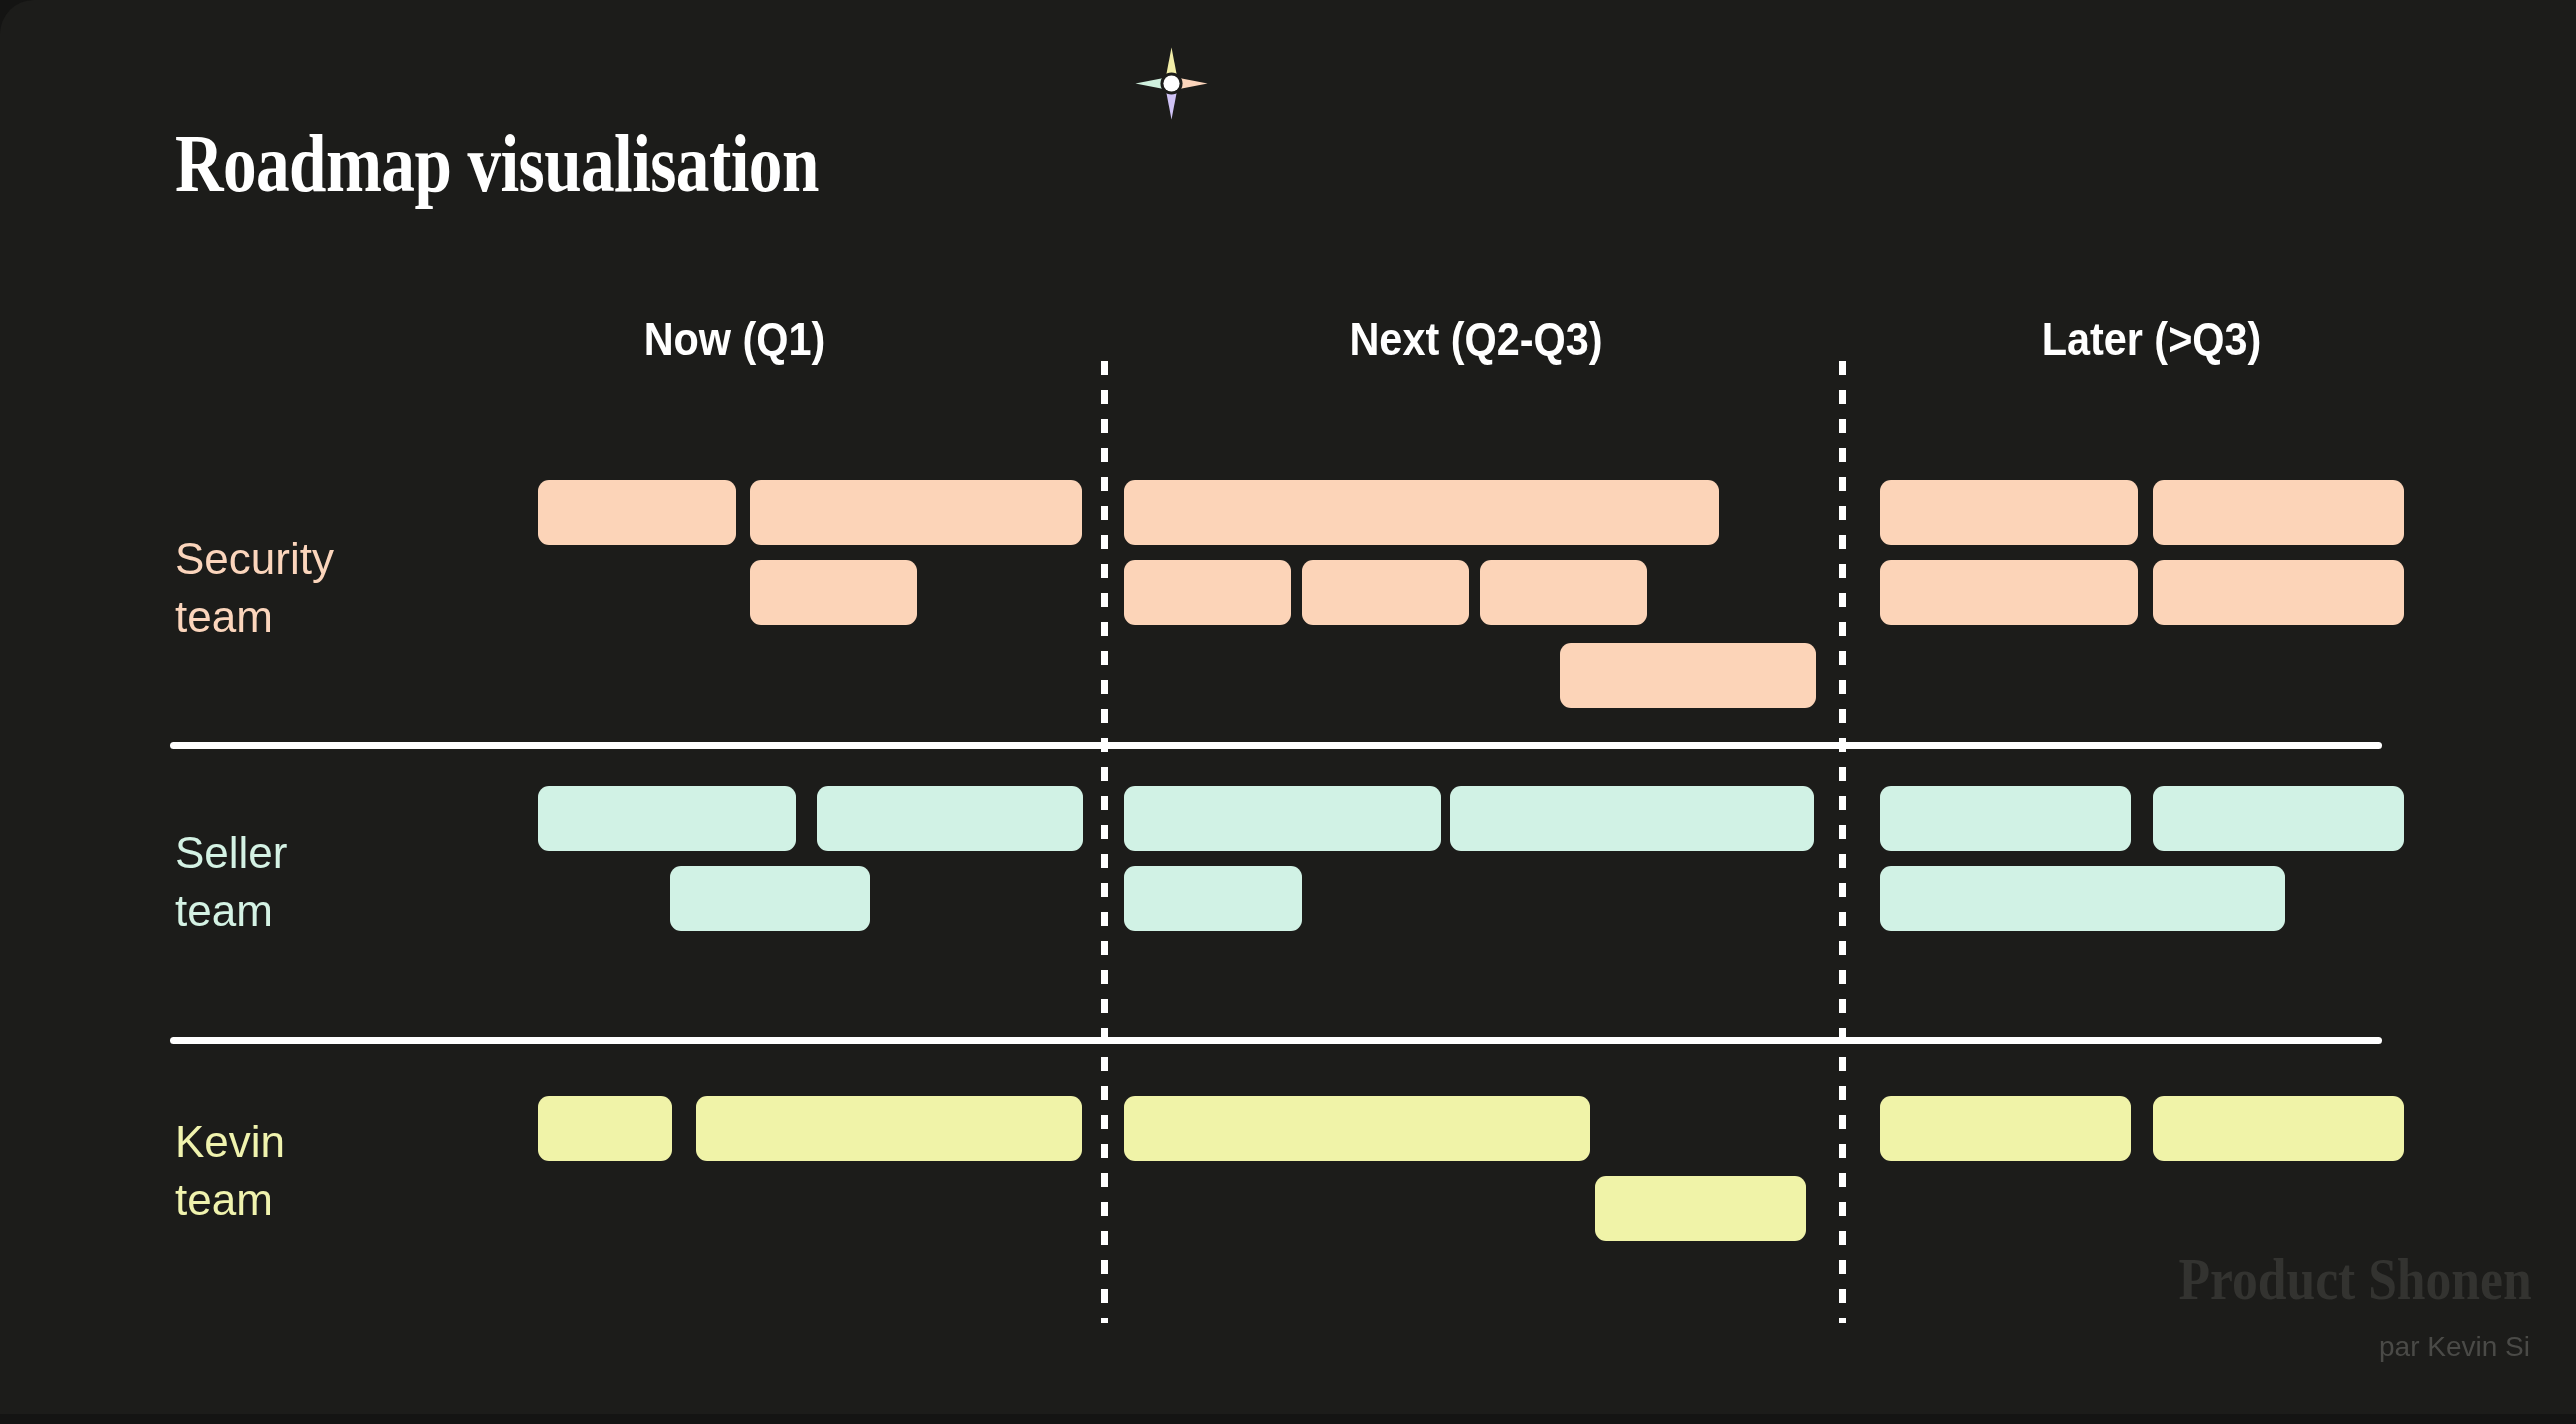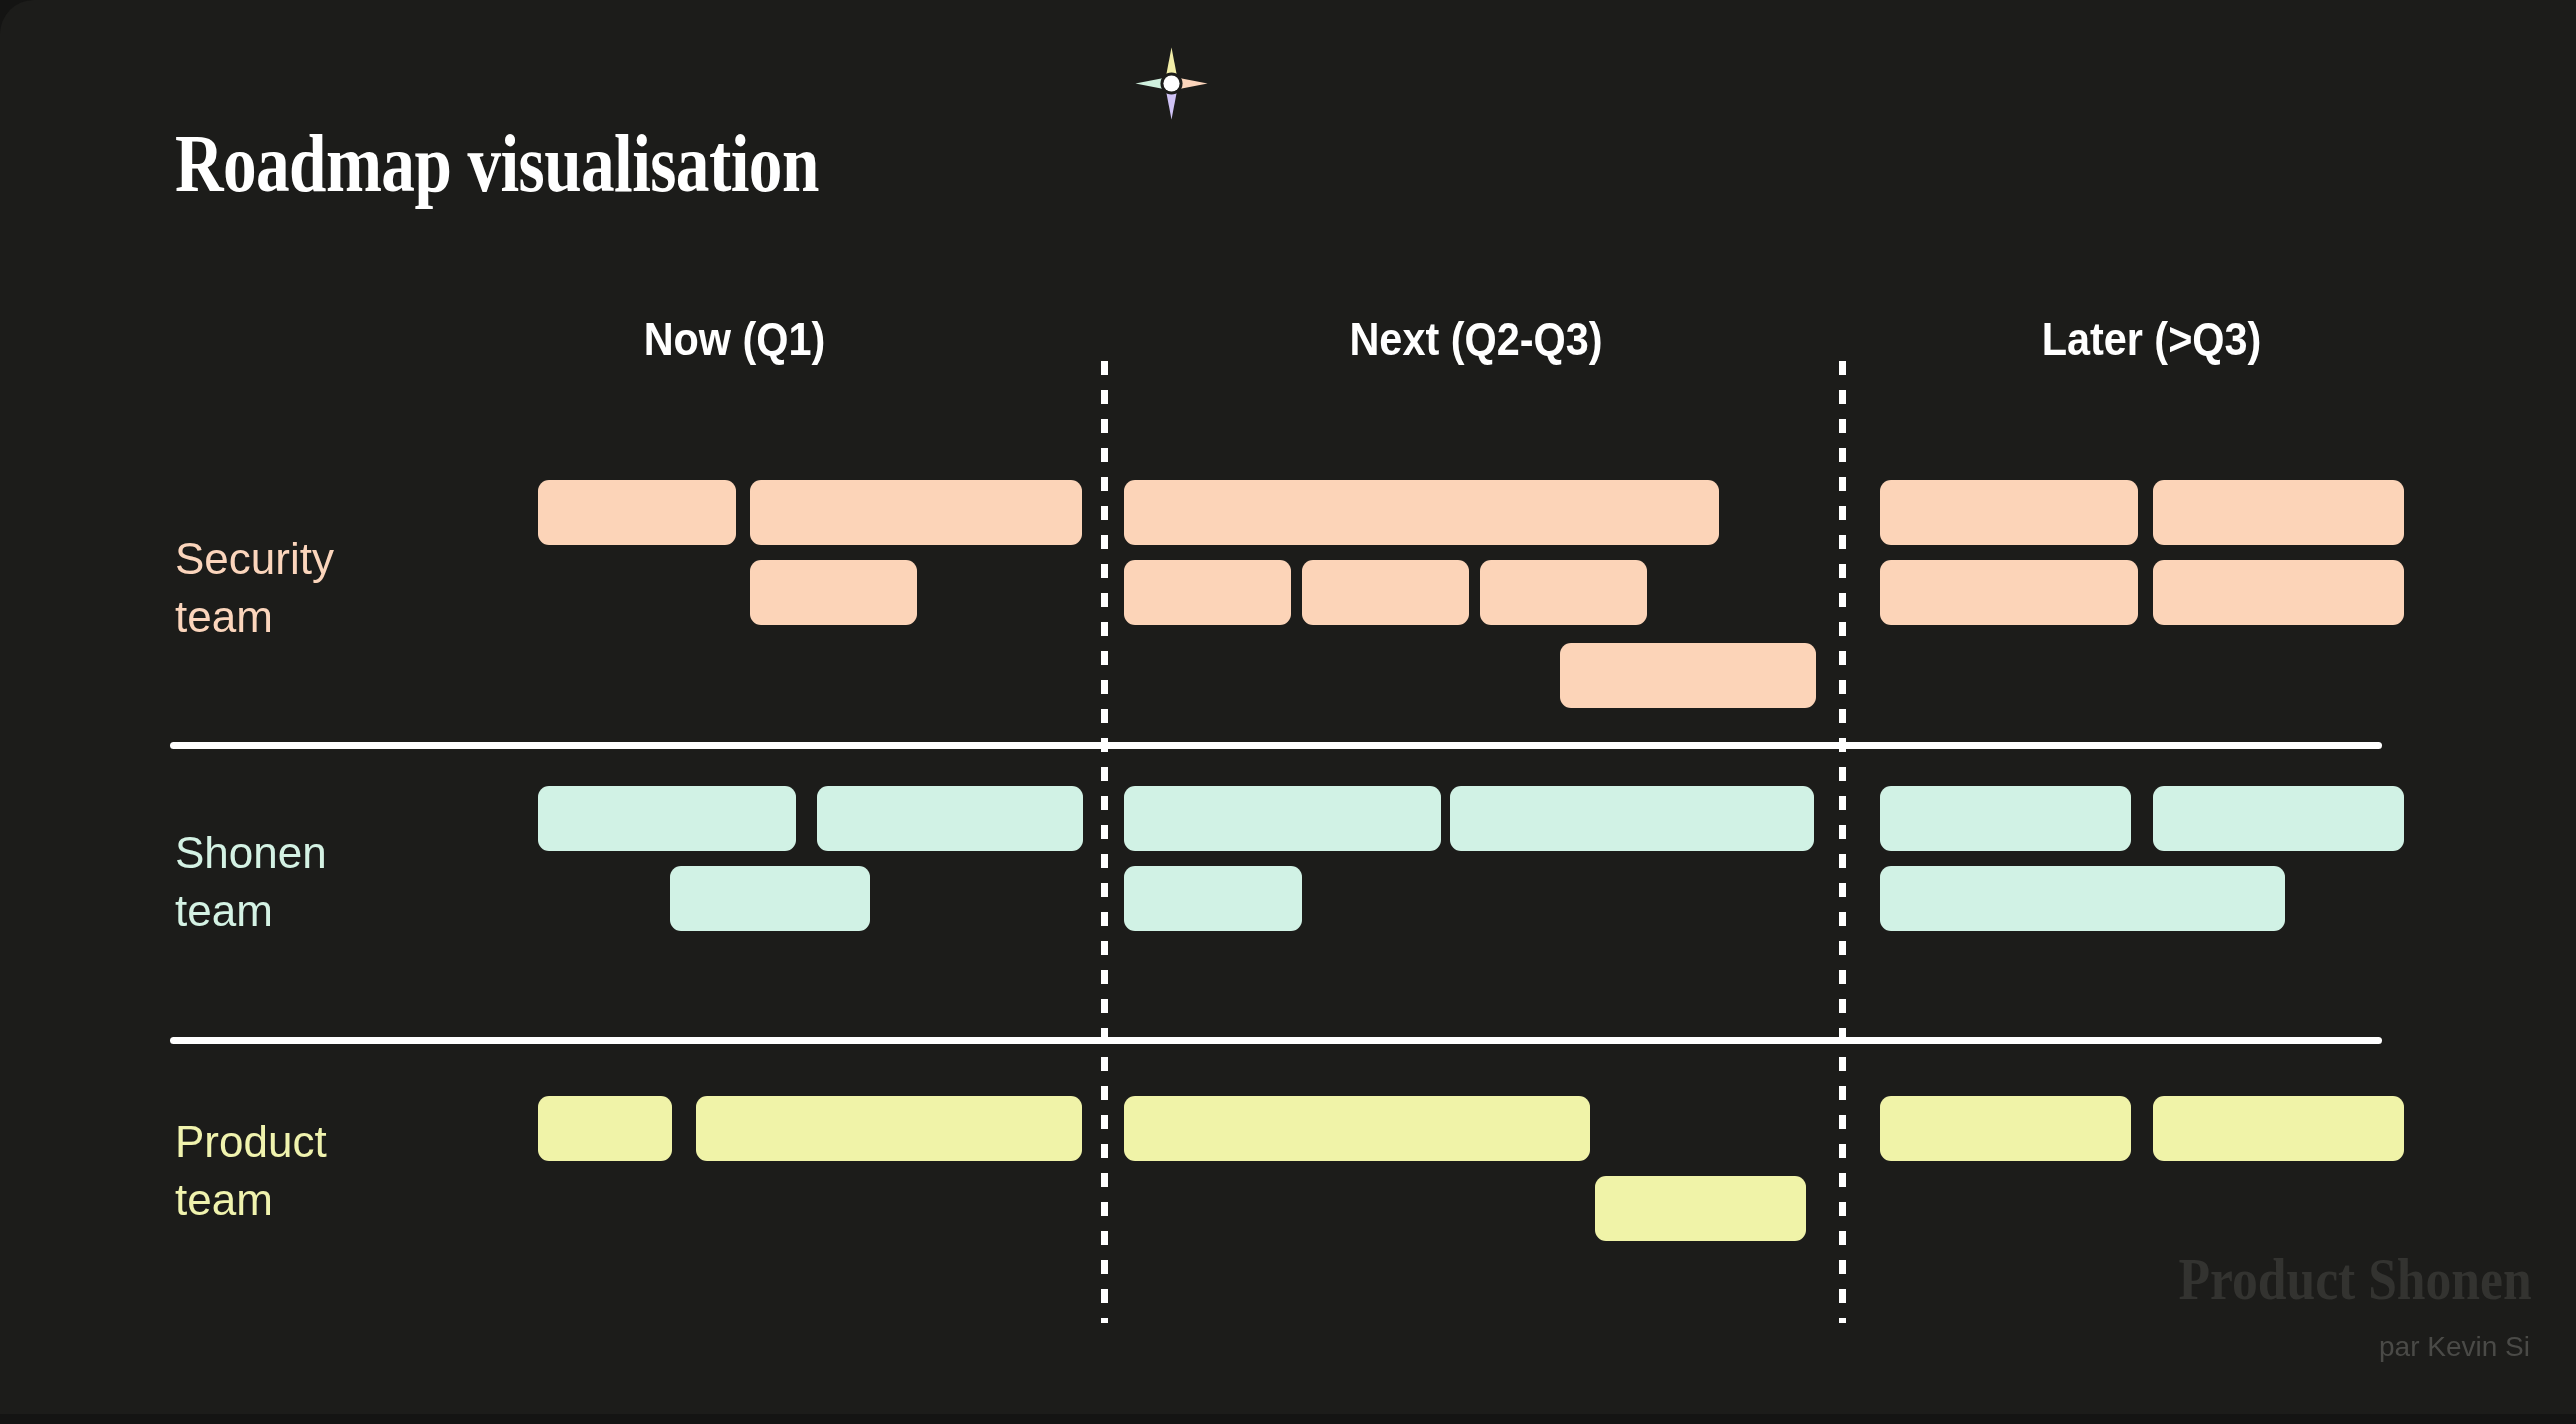--- a/index.html
+++ b/index.html
@@ -153,23 +153,23 @@
   <div class="col-header" id="hdr-later">Later (&gt;Q3)</div>
 
   <div class="v-divider" id="vdiv-1"></div>
   <div class="v-divider" id="vdiv-2"></div>
 
   <div class="h-divider" id="hdiv-1"></div>
   <div class="h-divider" id="hdiv-2"></div>
 
   <div class="team-label" id="label-security">Security
 team</div>
-  <div class="team-label" id="label-buyer">Shonen
+  <div class="team-label" id="label-buyer">Seller
 team</div>
-  <div class="team-label" id="label-seller">Product
+  <div class="team-label" id="label-seller">Kevin
 team</div>
 
   <div id="bars-layer">
       <div class="bar security" style="left: 538px; top: 480px; width: 198px; background: rgb(252, 212, 184);"></div>
       <div class="bar security" style="left: 750px; top: 480px; width: 332px; background: rgb(252, 212, 184);"></div>
       <div class="bar security" style="left: 750px; top: 560px; width: 167px; background: rgb(252, 212, 184);"></div>
       <div class="bar security" style="left: 1124px; top: 480px; width: 595px; background: rgb(252, 212, 184);"></div>
       <div class="bar security" style="left: 1124px; top: 560px; width: 167px; background: rgb(252, 212, 184);"></div>
       <div class="bar security" style="left: 1302px; top: 560px; width: 167px; background: rgb(252, 212, 184);"></div>
       <div class="bar security" style="left: 1480px; top: 560px; width: 167px; background: rgb(252, 212, 184);"></div>

